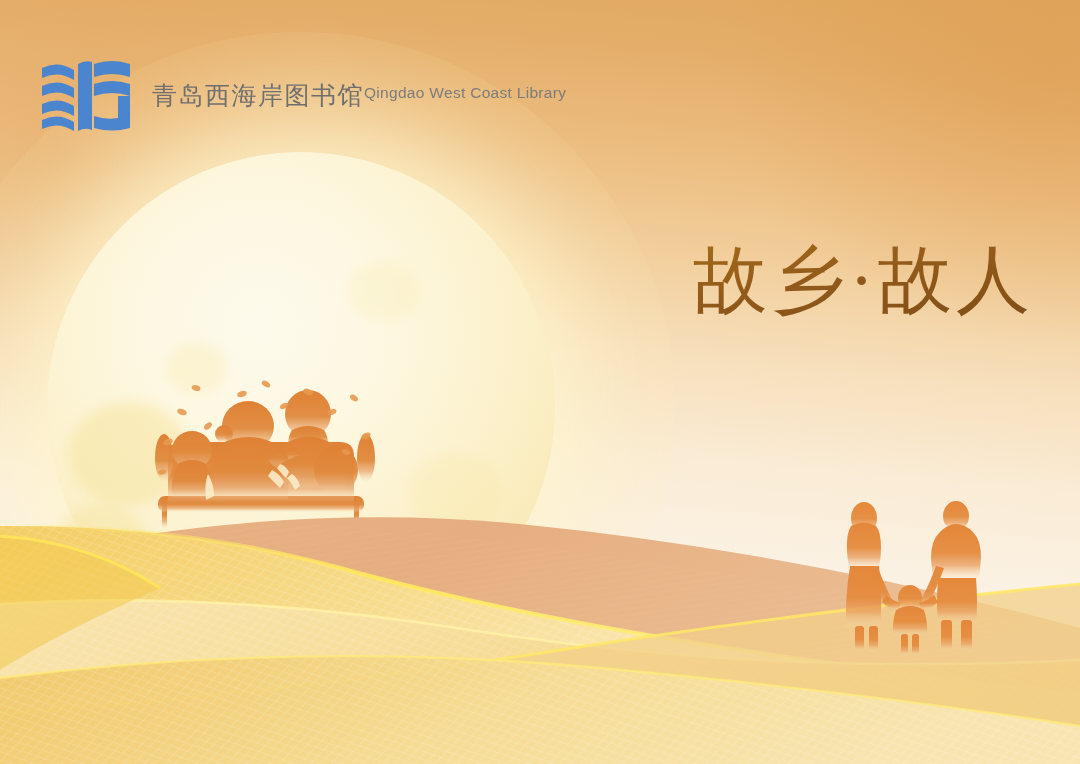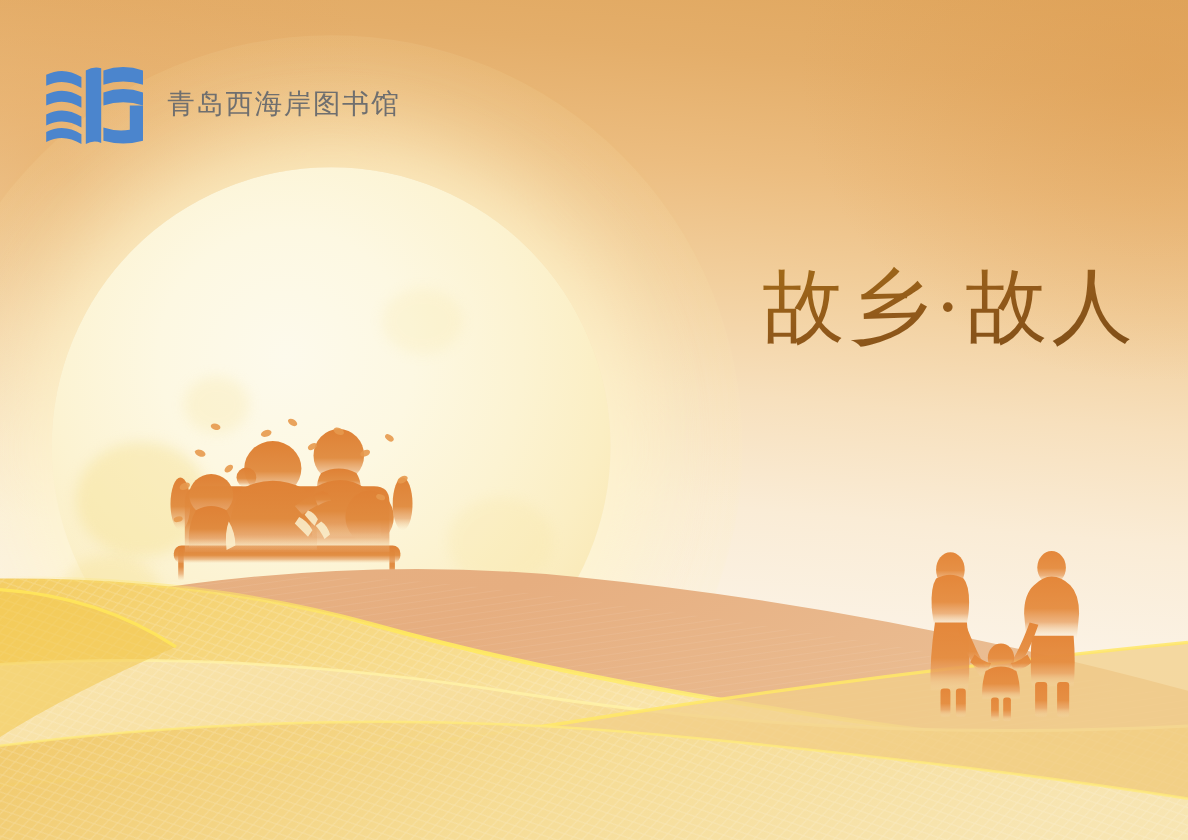--- a/index.html
+++ b/index.html
@@ -378,20 +378,21 @@
           <path d="M42 6 q7 -4 14 -2 l0 68 q-7 -3 -14 1 z"></path>
 
           <path d="M58 6 q18 -6 36 0 l0 13 q-18 -6 -36 0 z"></path>
           <path d="M58 26 q18 -6 36 0 l0 12 q-18 -6 -36 0 z"></path>
           <path d="M82 38 l12 0 l0 32 q-18 5 -36 0 l0 -12 q12 4 24 2 z"></path>
         </g>
       </svg>
     </div>
     <div class="logo-text">
       <div class="logo-cn">青岛西海岸图书馆</div>
+      <div class="logo-en">Qingdao West Coast Library</div>
     </div>
   </div>
 
   <div class="title">
     <span class="title-line l1">故乡·故人</span>
   </div>
 
 </div>
 
 </body></html>

